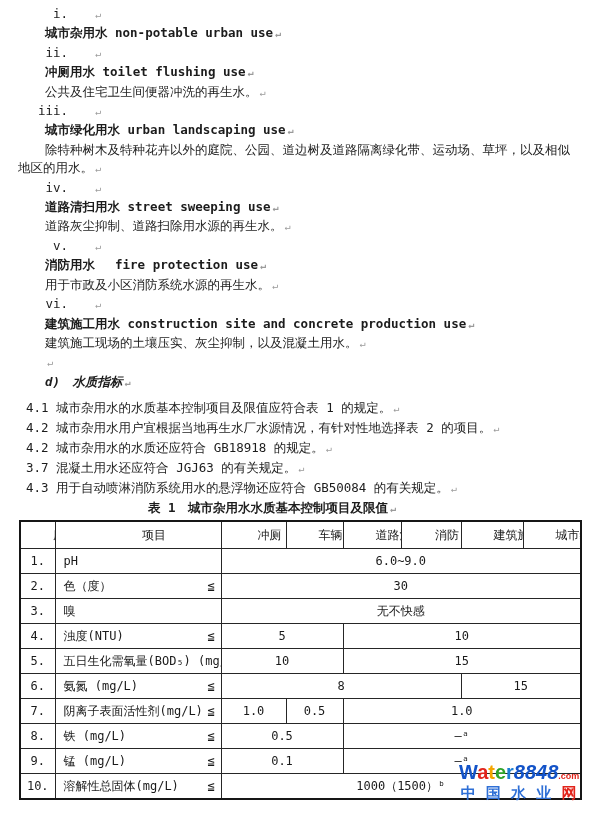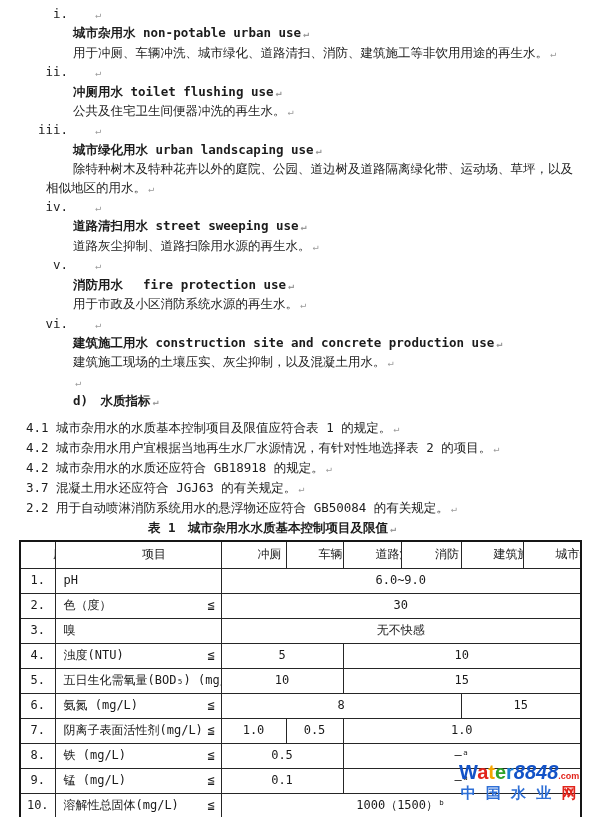--- a/index.html
+++ b/index.html
@@ -8,24 +8,24 @@
     font-family:"DejaVu Sans Mono","DejaVu Sans",monospace,sans-serif;
     color:#1c1c1c;
   }
   .doc{padding:5px 18px 0 18px;font-size:12.5px;line-height:18.4px;}
   p{margin:0;}
   .crlf{color:#9a9a9a;font-size:10px;margin-left:2px;}
   
   .roman-line .roman{display:inline-block;width:50px;text-align:right;}
   .roman-line .crlf{margin-left:27px;}
   
-  .line{text-indent:27px;margin-left:28px;}
+  .line{text-indent:27px;}
   .term{font-weight:bold;}
   .blank{min-height:18.4px;}
-  .heading{font-weight:bold;}
+  .heading{font-weight:bold;font-style:italic;}
   
   .clauses{margin-top:6px;margin-left:8px;line-height:19px;}
   
   .table-title{
     text-align:center;font-weight:bold;font-size:12.5px;
     line-height:18px;margin:1px 56px 2px 0;
   }
   
   table{
     table-layout:fixed;border-collapse:collapse;width:561px;margin-left:1px;
@@ -45,21 +45,20 @@
   .wm-line2{font-family:"Liberation Sans","DejaVu Sans",sans-serif;font-weight:bold;font-size:15px;margin-top:3px;letter-spacing:3px;}
 </style>
 </head>
 <body>
 
 <div class="doc">
 
   <div id="body-paragraphs">
       <p class="roman-line"><span class="roman">i.</span><span class="crlf">↵</span></p>
       <p class="line term"><span>城市杂用水 non-potable urban use</span><span class="crlf">↵</span></p>
-      <p class="line desc"><span>用于冲厕、车辆冲洗、城市绿化、道路清扫、消防、建筑施工等非饮用用途的再生水。</span><span class="crlf">↵</span></p>
       <p class="roman-line"><span class="roman">ii.</span><span class="crlf">↵</span></p>
       <p class="line term"><span>冲厕用水 toilet flushing use</span><span class="crlf">↵</span></p>
       <p class="line desc"><span>公共及住宅卫生间便器冲洗的再生水。</span><span class="crlf">↵</span></p>
       <p class="roman-line"><span class="roman">iii.</span><span class="crlf">↵</span></p>
       <p class="line term"><span>城市绿化用水 urban landscaping use</span><span class="crlf">↵</span></p>
       <p class="line desc"><span>除特种树木及特种花卉以外的庭院、公园、道边树及道路隔离绿化带、运动场、草坪，以及相似地区的用水。</span><span class="crlf">↵</span></p>
       <p class="roman-line"><span class="roman">iv.</span><span class="crlf">↵</span></p>
       <p class="line term"><span>道路清扫用水 street sweeping use</span><span class="crlf">↵</span></p>
       <p class="line desc"><span>道路灰尘抑制、道路扫除用水源的再生水。</span><span class="crlf">↵</span></p>
       <p class="roman-line"><span class="roman">v.</span><span class="crlf">↵</span></p>
@@ -70,21 +69,21 @@
       <p class="line desc"><span>建筑施工现场的土壤压实、灰尘抑制，以及混凝土用水。</span><span class="crlf">↵</span></p>
       <p class="line blank"><span class="crlf">↵</span></p>
       <p class="line heading"><span>d)　水质指标</span><span class="crlf">↵</span></p>
     </div>
 
   <div id="clauses" class="clauses">
       <p class="clause"><span>4.1 城市杂用水的水质基本控制项目及限值应符合表 1 的规定。</span><span class="crlf">↵</span></p>
       <p class="clause"><span>4.2 城市杂用水用户宜根据当地再生水厂水源情况，有针对性地选择表 2 的项目。</span><span class="crlf">↵</span></p>
       <p class="clause"><span>4.2 城市杂用水的水质还应符合 GB18918 的规定。</span><span class="crlf">↵</span></p>
       <p class="clause"><span>3.7 混凝土用水还应符合 JGJ63 的有关规定。</span><span class="crlf">↵</span></p>
-      <p class="clause"><span>2.2 用于自动喷淋消防系统用水的悬浮物还应符合 GB50084 的有关规定。</span><span class="crlf">↵</span></p>
+      <p class="clause"><span>4.3 用于自动喷淋消防系统用水的悬浮物还应符合 GB50084 的有关规定。</span><span class="crlf">↵</span></p>
     </div>
 
   <p class="table-title"><span>表 1　城市杂用水水质基本控制项目及限值</span><span class="crlf">↵</span></p>
 
   <table>
     <colgroup>
       <col style="width:35px">
         <col style="width:166px">
         <col style="width:65px">
         <col style="width:57px">

